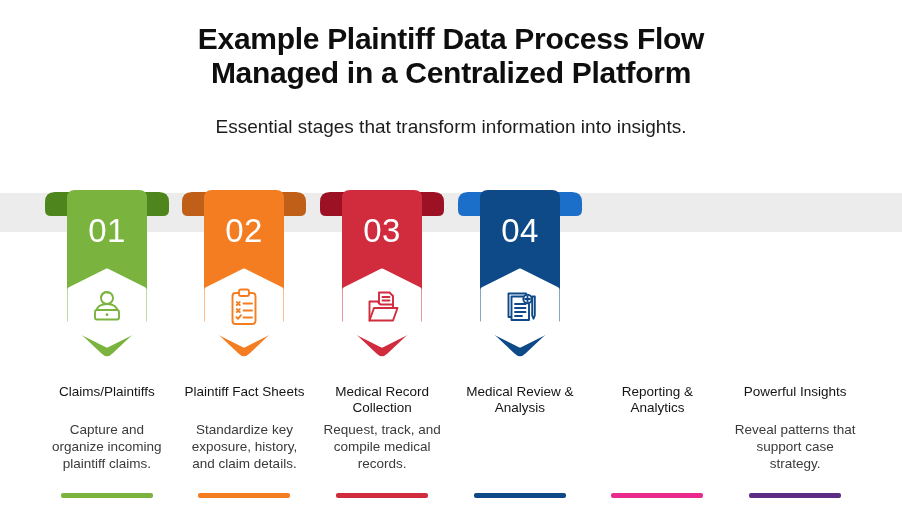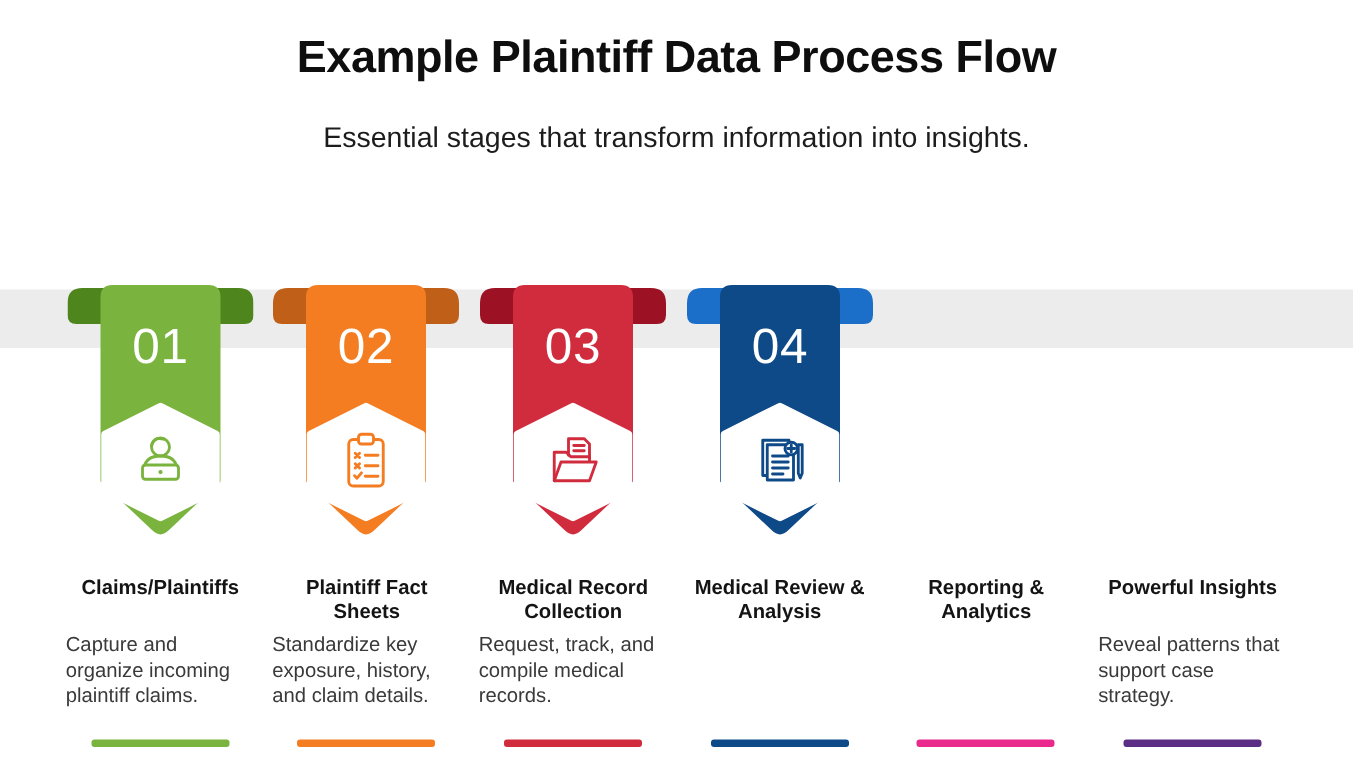--- a/index.html
+++ b/index.html
@@ -34,37 +34,37 @@
   }
   .icon-svg path,.icon-svg rect,.icon-svg circle,.icon-svg polyline{
     stroke:var(--c);fill:none;stroke-width:1.9;
     stroke-linecap:round;stroke-linejoin:round;
   }
   .icon-svg .wf{fill:#ffffff;}
   .icon-svg .fc{fill:var(--c);stroke:none;}
   .icon-svg .thick{stroke-width:2.6;}
   
   .step-title{
-    font-size:13.5px;font-weight:bold;color:#141414;text-align:center;
+    font-size:13.5px;font-weight:normal;color:#141414;text-align:center;
     line-height:16px;margin:0;min-height:37px;max-width:124px;
   }
   .step-desc{
-    font-size:13.5px;font-weight:400;color:#3a3a3a;text-align:left;
+    font-size:13.5px;font-weight:400;color:#3a3a3a;text-align:center;
     line-height:17px;margin:0;max-width:126px;
   }
   .bar{
     position:absolute;top:109px;left:50%;transform:translateX(-50%);
     width:92px;height:5px;border-radius:2px;background:var(--c);
   }
 </style>
 </head>
 <body>
 
 <div class="header">
-  <h1 class="title"><span>Example Plaintiff Data Process Flow</span><br></h1>
+  <h1 class="title"><span>Example Plaintiff Data Process Flow</span><br><span>Managed in a Centralized Platform</span></h1>
   <p class="subtitle">Essential stages that transform information into insights.</p>
 </div>
 
 <div class="band" style="background: rgb(236, 236, 236);"></div>
 
 <div class="row ribbon-row">
 
   <div class="col" style="--c: #7ab43e; --ear: #4e861d;">
     <svg class="ribbon" width="124" height="172" viewBox="0 0 124 172">
       <path class="ear" d="M10,2 H44 V26 H6 Q0,26 0,20 V12 Q0,2 10,2 Z"></path>

